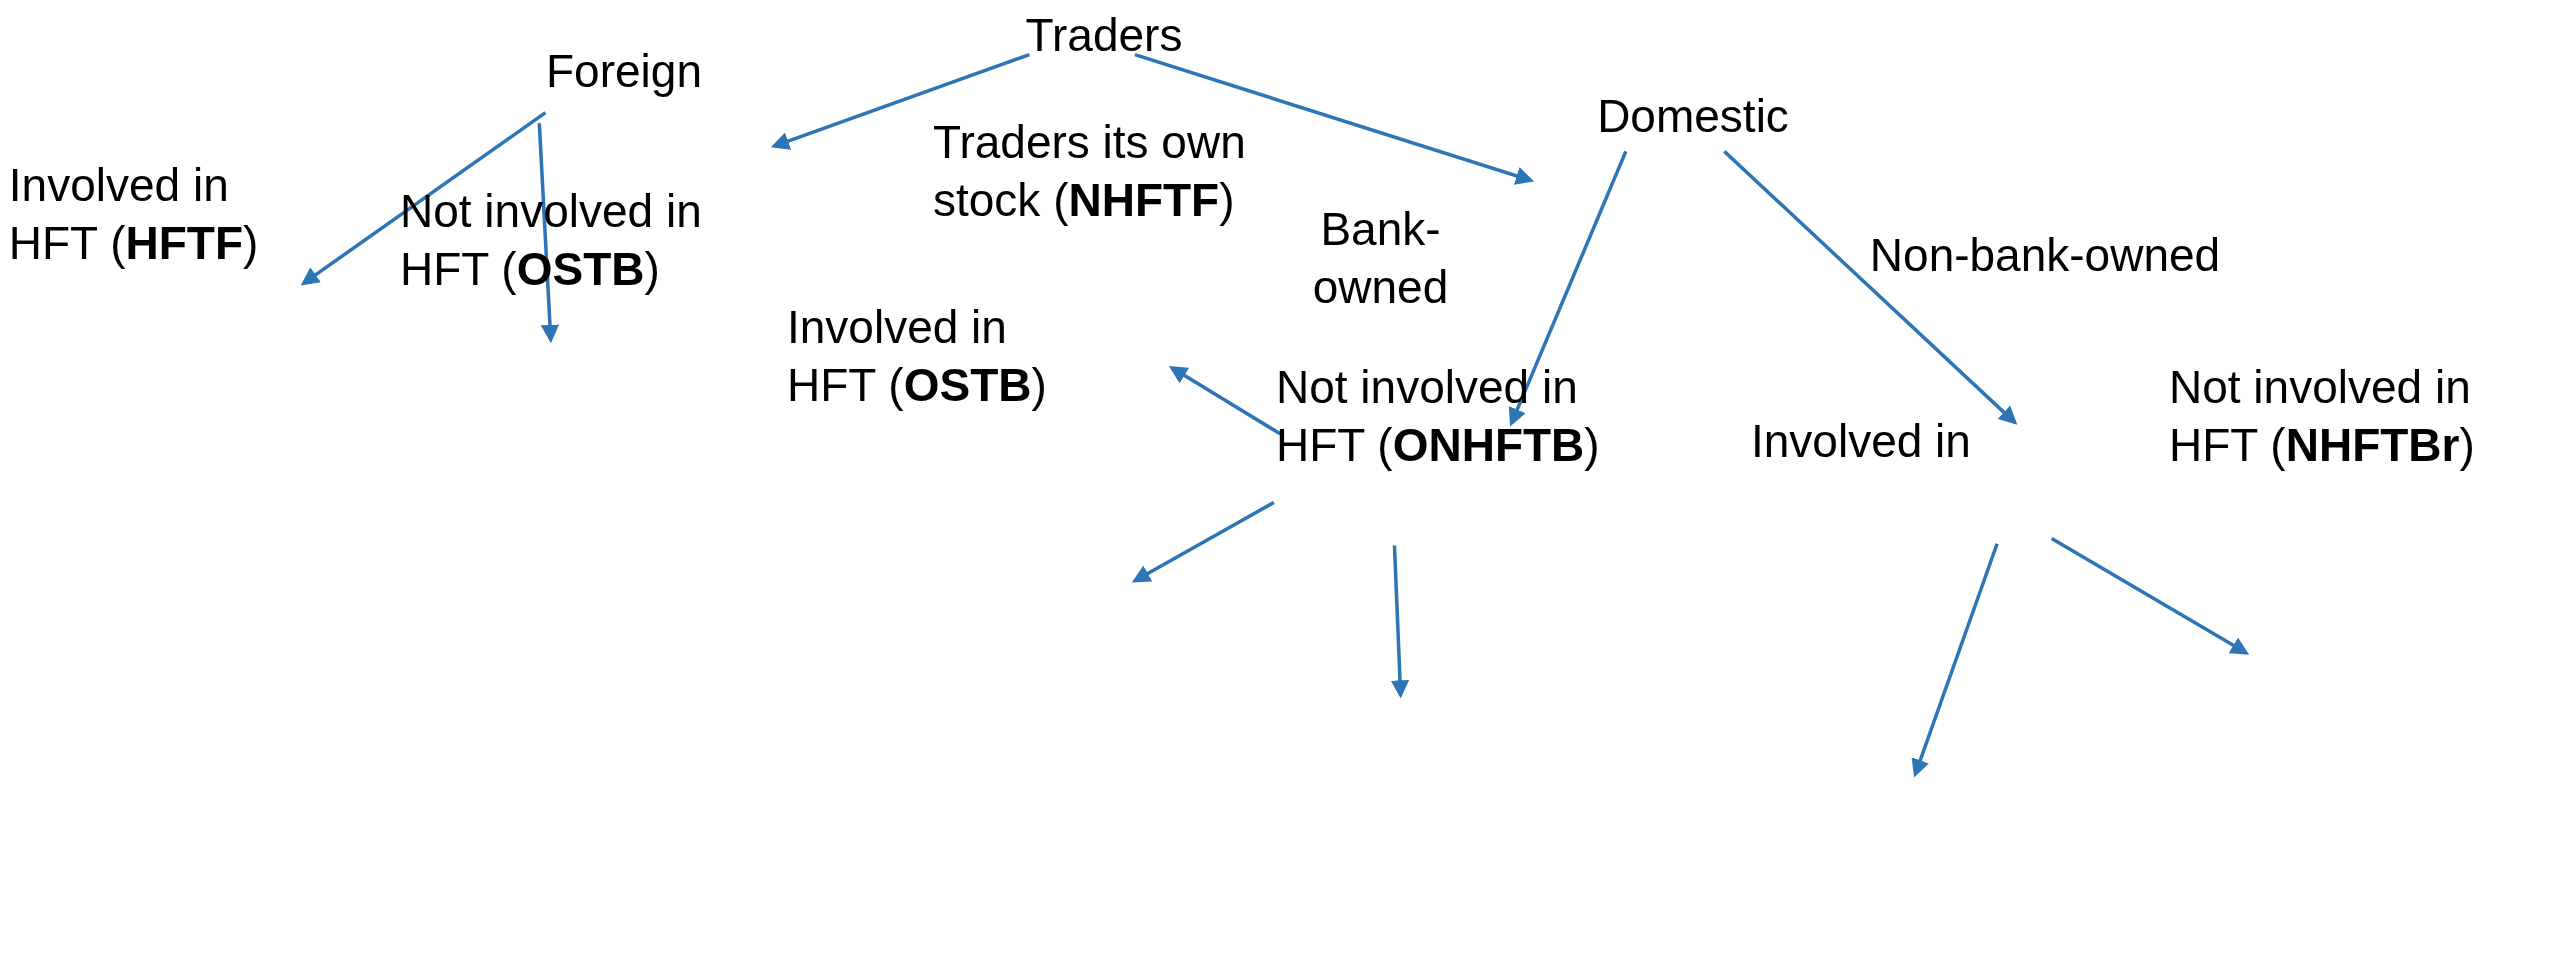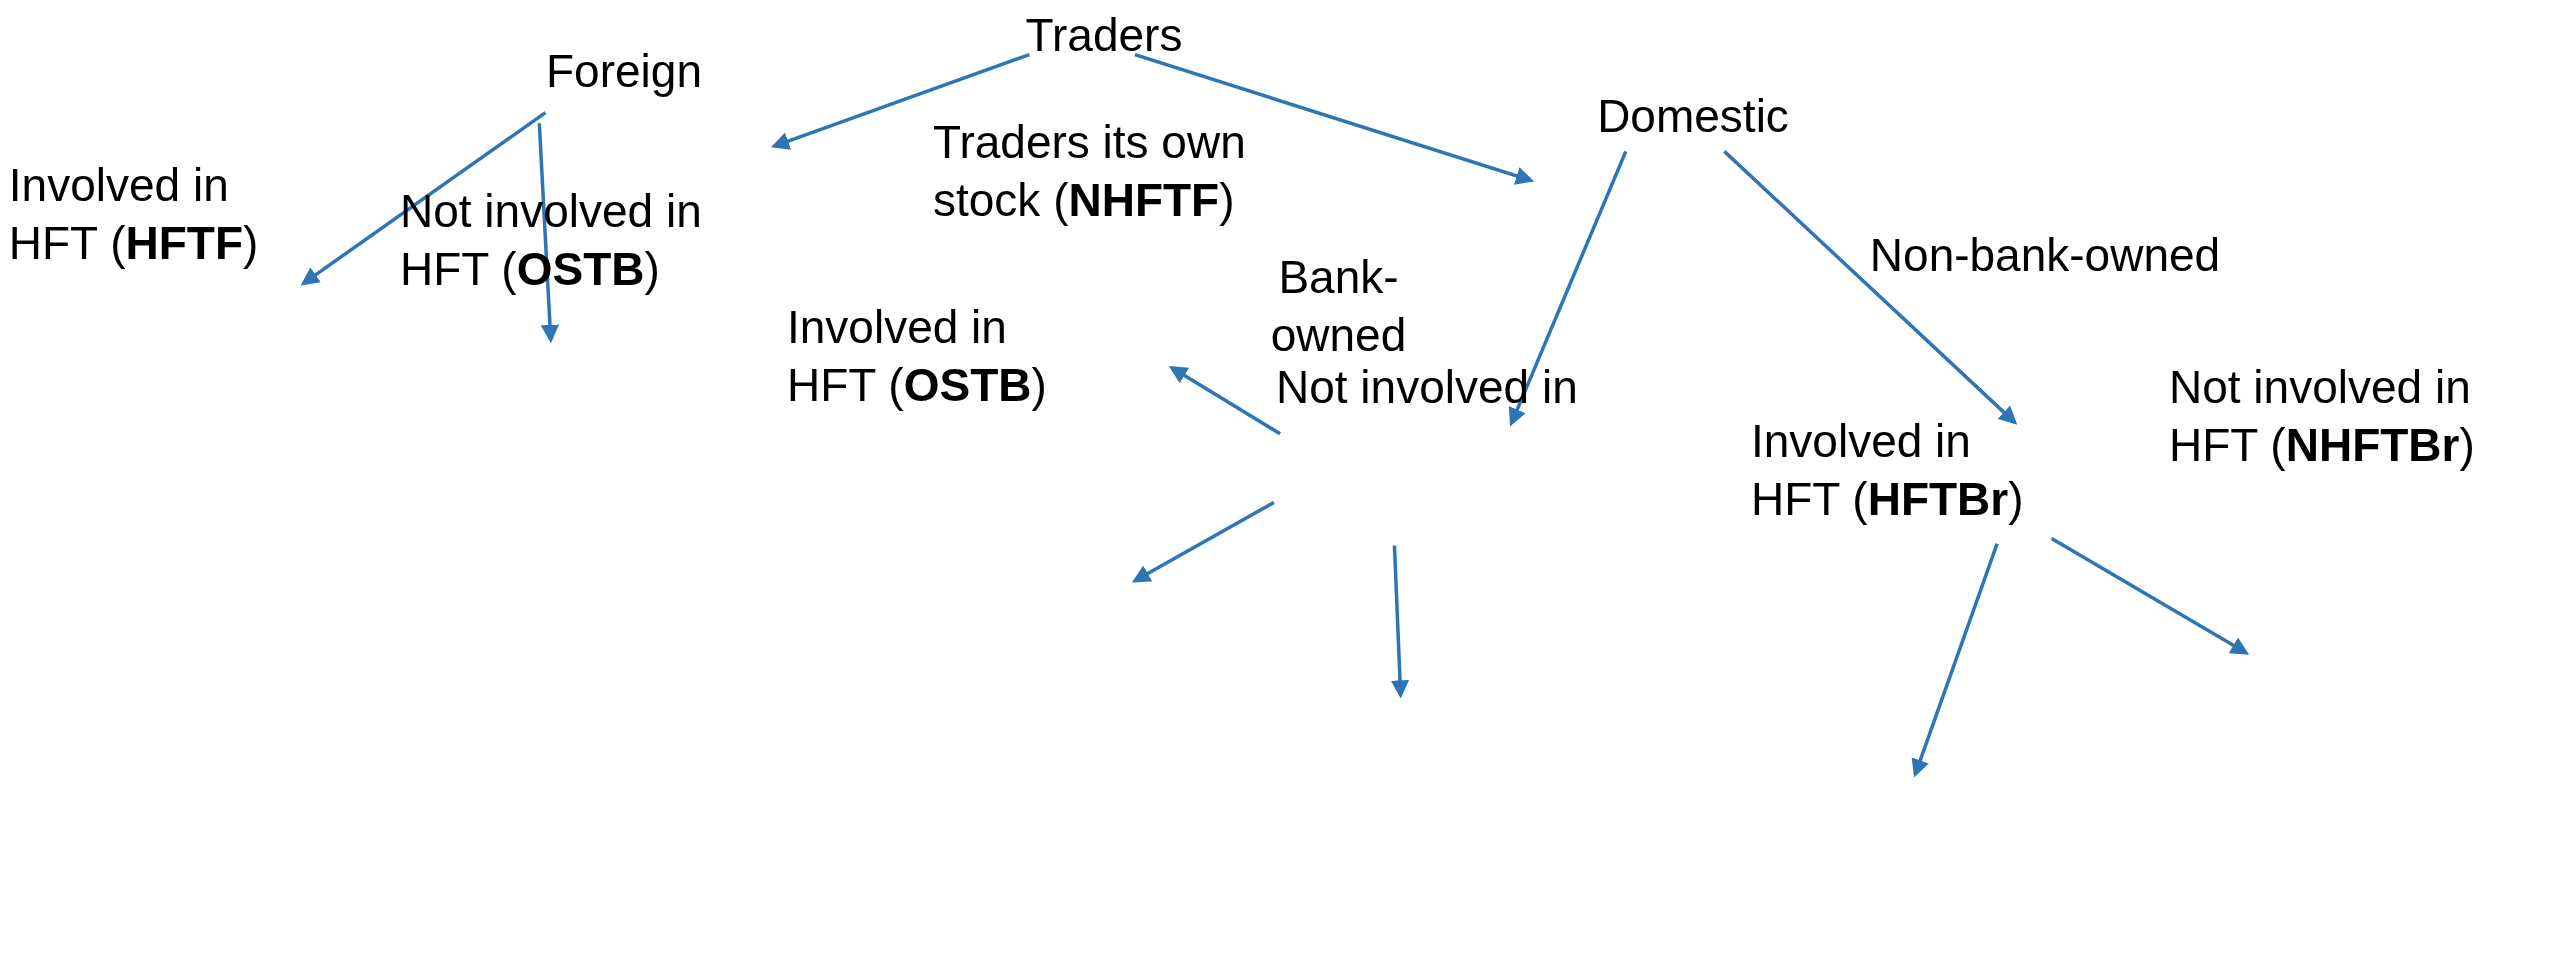--- a/index.html
+++ b/index.html
@@ -63,22 +63,22 @@
       </g>
   </svg>
 
   <div id="node-layer">
       <div class="node center" style="left: 981px; top: 7px; width: 246px;"><div>Traders</div></div>
       <div class="node center" style="left: 501px; top: 43px; width: 246px;"><div>Foreign</div></div>
       <div class="node center" style="left: 1548px; top: 88px; width: 290px;"><div>Domestic</div></div>
       <div class="node left" style="left: 8.8px; top: 157px; width: 352px;"><div>Involved in</div><div>HFT (<b>HFTF</b>)</div></div>
       <div class="node left" style="left: 400px; top: 183px; width: 457px;"><div>Not involved in</div><div>HFT (<b>OSTB</b>)</div></div>
       <div class="node left" style="left: 933px; top: 114px; width: 457px;"><div>Traders its own</div><div>stock (<b>NHFTF</b>)</div></div>
-      <div class="node center" style="left: 1224px; top: 201px; width: 229px; margin-top: 48px;"><div>Bank-</div><div>owned</div></div>
+      <div class="node center" style="left: 1266px; top: 201px; width: 229px;"><div>Bank-</div><div>owned</div></div>
       <div class="node center" style="left: 1790px; top: 227px; width: 510px;"><div>Non-bank-owned</div></div>
       <div class="node left" style="left: 787px; top: 299px; width: 396px;"><div>Involved in</div><div>HFT (<b>OSTB</b>)</div></div>
-      <div class="node left" style="left: 1276px; top: 359px; width: 457px;"><div>Not involved in</div></div>
-      <div class="node left" style="left: 1751px; top: 413px; width: 396px;"><div>Involved in</div><div>HFT (<b>HFTBr</b>)</div></div>
+      <div class="node left" style="left: 1276px; top: 359px; width: 457px;"><div>Not involved in</div><div>HFT (<b>ONHFTB</b>)</div></div>
+      <div class="node left" style="left: 1751px; top: 413px; width: 396px;"><div>Involved in</div></div>
       <div class="node left" style="left: 2169px; top: 359px; width: 457px;"><div>Not involved in</div><div>HFT (<b>NHFTBr</b>)</div></div>
     </div>
 
 </div>
 
 
 </body></html>

